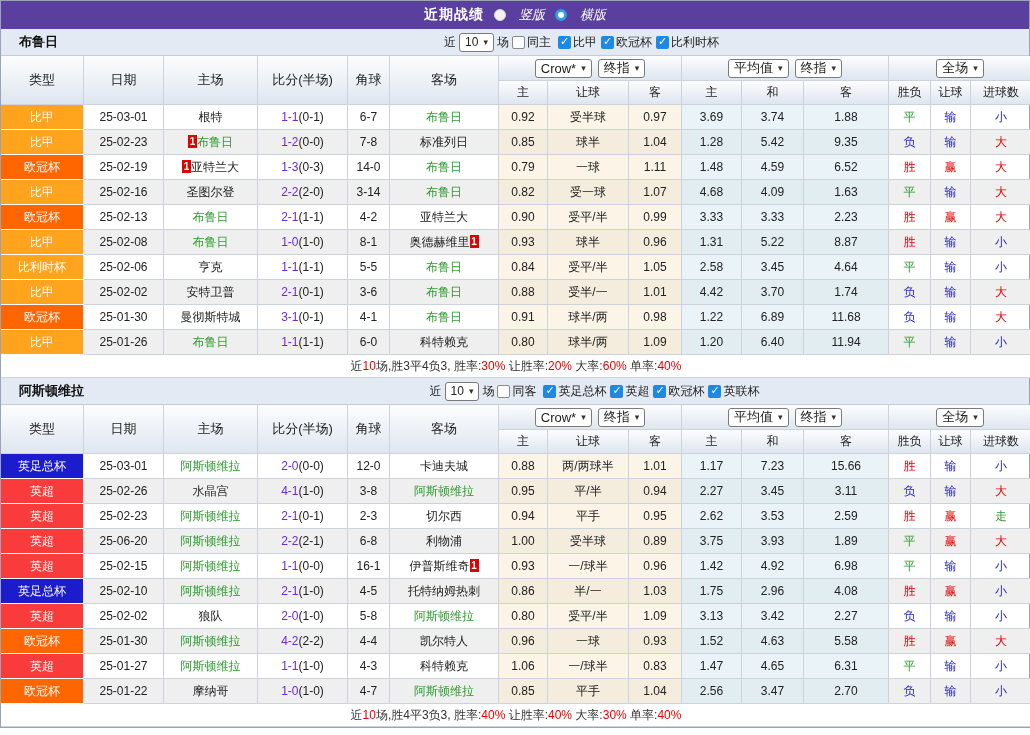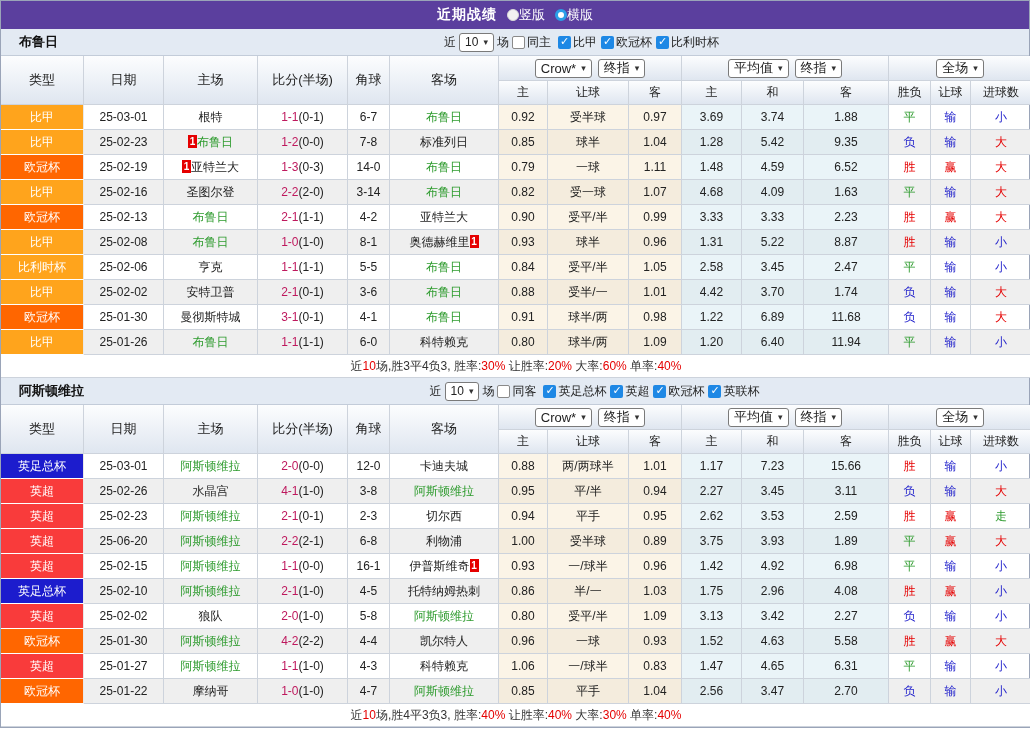--- a/index.html
+++ b/index.html
@@ -3,21 +3,21 @@
 <meta charset="utf-8">
 <style>
   * { box-sizing: border-box; }
   html,body { margin:0; padding:0; background:#fff; }
   body { font-family:"Liberation Sans","DejaVu Sans",sans-serif; font-size:12px; color:#222; }
   .page { width:1030px; border:1px solid #9aa4b8; background:#fff; }
 
   
   .titlebar { height:28px; background:#5b3f9e; display:flex; align-items:center; justify-content:center; gap:10px; color:#fff; }
   .titlebar .title { font-size:14px; font-weight:bold; letter-spacing:1px; }
-  .radio-opt { display:inline-flex; align-items:center; gap:0; cursor:pointer; font-size:13px; }
+  .radio-opt { display:inline-flex; align-items:center; gap:13px; cursor:pointer; font-size:13px;font-style:italic; }
   .radio { width:12px; height:12px; border-radius:50%; display:inline-block; }
   .radio.unsel { background:#f2f2f2; border:1px solid #d9d9d9; }
   .radio.sel { background:#fff; border:3px solid #2b9fe8; }
 
   
   .teamrow { height:27px; background:#e3eaf3; display:flex; align-items:center; padding:0 4px; border-bottom:1px solid #c3ccd9; }
   .teamname { font-weight:bold; font-size:13px; color:#111; margin-left:14px; }
   .filters { display:flex; align-items:center; gap:3px; margin:0 auto; transform:translateX(40px); }
   .select { display:inline-flex; align-items:center; gap:5px; background:#fff; border:1px solid #7a7a7a; border-radius:3px; padding:1px 5px; height:19px; cursor:pointer; }
   .select i { font-style:normal; }
@@ -45,21 +45,21 @@
   tbody tr:nth-child(even) td.tint-o { background:#f4ecdd; }
   tbody tr:nth-child(even) td.tint-a { background:#e2edf1; }
 
   td.type { color:#fff; font-size:12px; border-bottom-color:#fff; border-right-color:#e8e8e8; }
   .t-orange { background:#ffa41c; }
   .t-deep   { background:#ff6600; }
   .t-red    { background:#f93b3b; }
   .t-blue   { background:#1c1ccd; }
 
   .green { color:#2e9b2e; }
-  .ft { color:#be185d; }
+  .ft { color:#6d28d9; }
   .ht { color:#222; }
   .card { display:inline-block; background:#e50000; color:#fff; font-size:10px; font-weight:bold; line-height:13px; width:9px; height:13px; vertical-align:1px; }
   .c-r { color:#e50000; } .c-g { color:#2e9b2e; } .c-b { color:#2424cc; }
 
   tfoot td { height:23px; background:#fff; border-right:none; color:#333; }
   .red { color:#e50000; }
 </style>
 </head>
 <body>
 
@@ -291,21 +291,21 @@
     <td class="plain">25-02-06</td>
     <td class="plain home"><span>亨克</span></td>
     <td class="plain"><span class="ft">1-1</span><span class="ht">(1-1)</span></td>
     <td class="plain">5-5</td>
     <td class="plain away"><span class="green">布鲁日</span></td>
     <td class="tint-o">0.84</td>
     <td class="tint-o">受平/半</td>
     <td class="tint-o">1.05</td>
     <td class="tint-a">2.58</td>
     <td class="tint-a">3.45</td>
-    <td class="tint-a">2.47</td>
+    <td class="tint-a">4.64</td>
     <td class="plain c-g">平</td>
     <td class="plain c-b">输</td>
     <td class="plain c-b">小</td>
   </tr>
 
   <tr>
     <td class="type t-orange">比甲</td>
     <td class="plain">25-02-02</td>
     <td class="plain home"><span>安特卫普</span></td>
     <td class="plain"><span class="ft">2-1</span><span class="ht">(0-1)</span></td>

